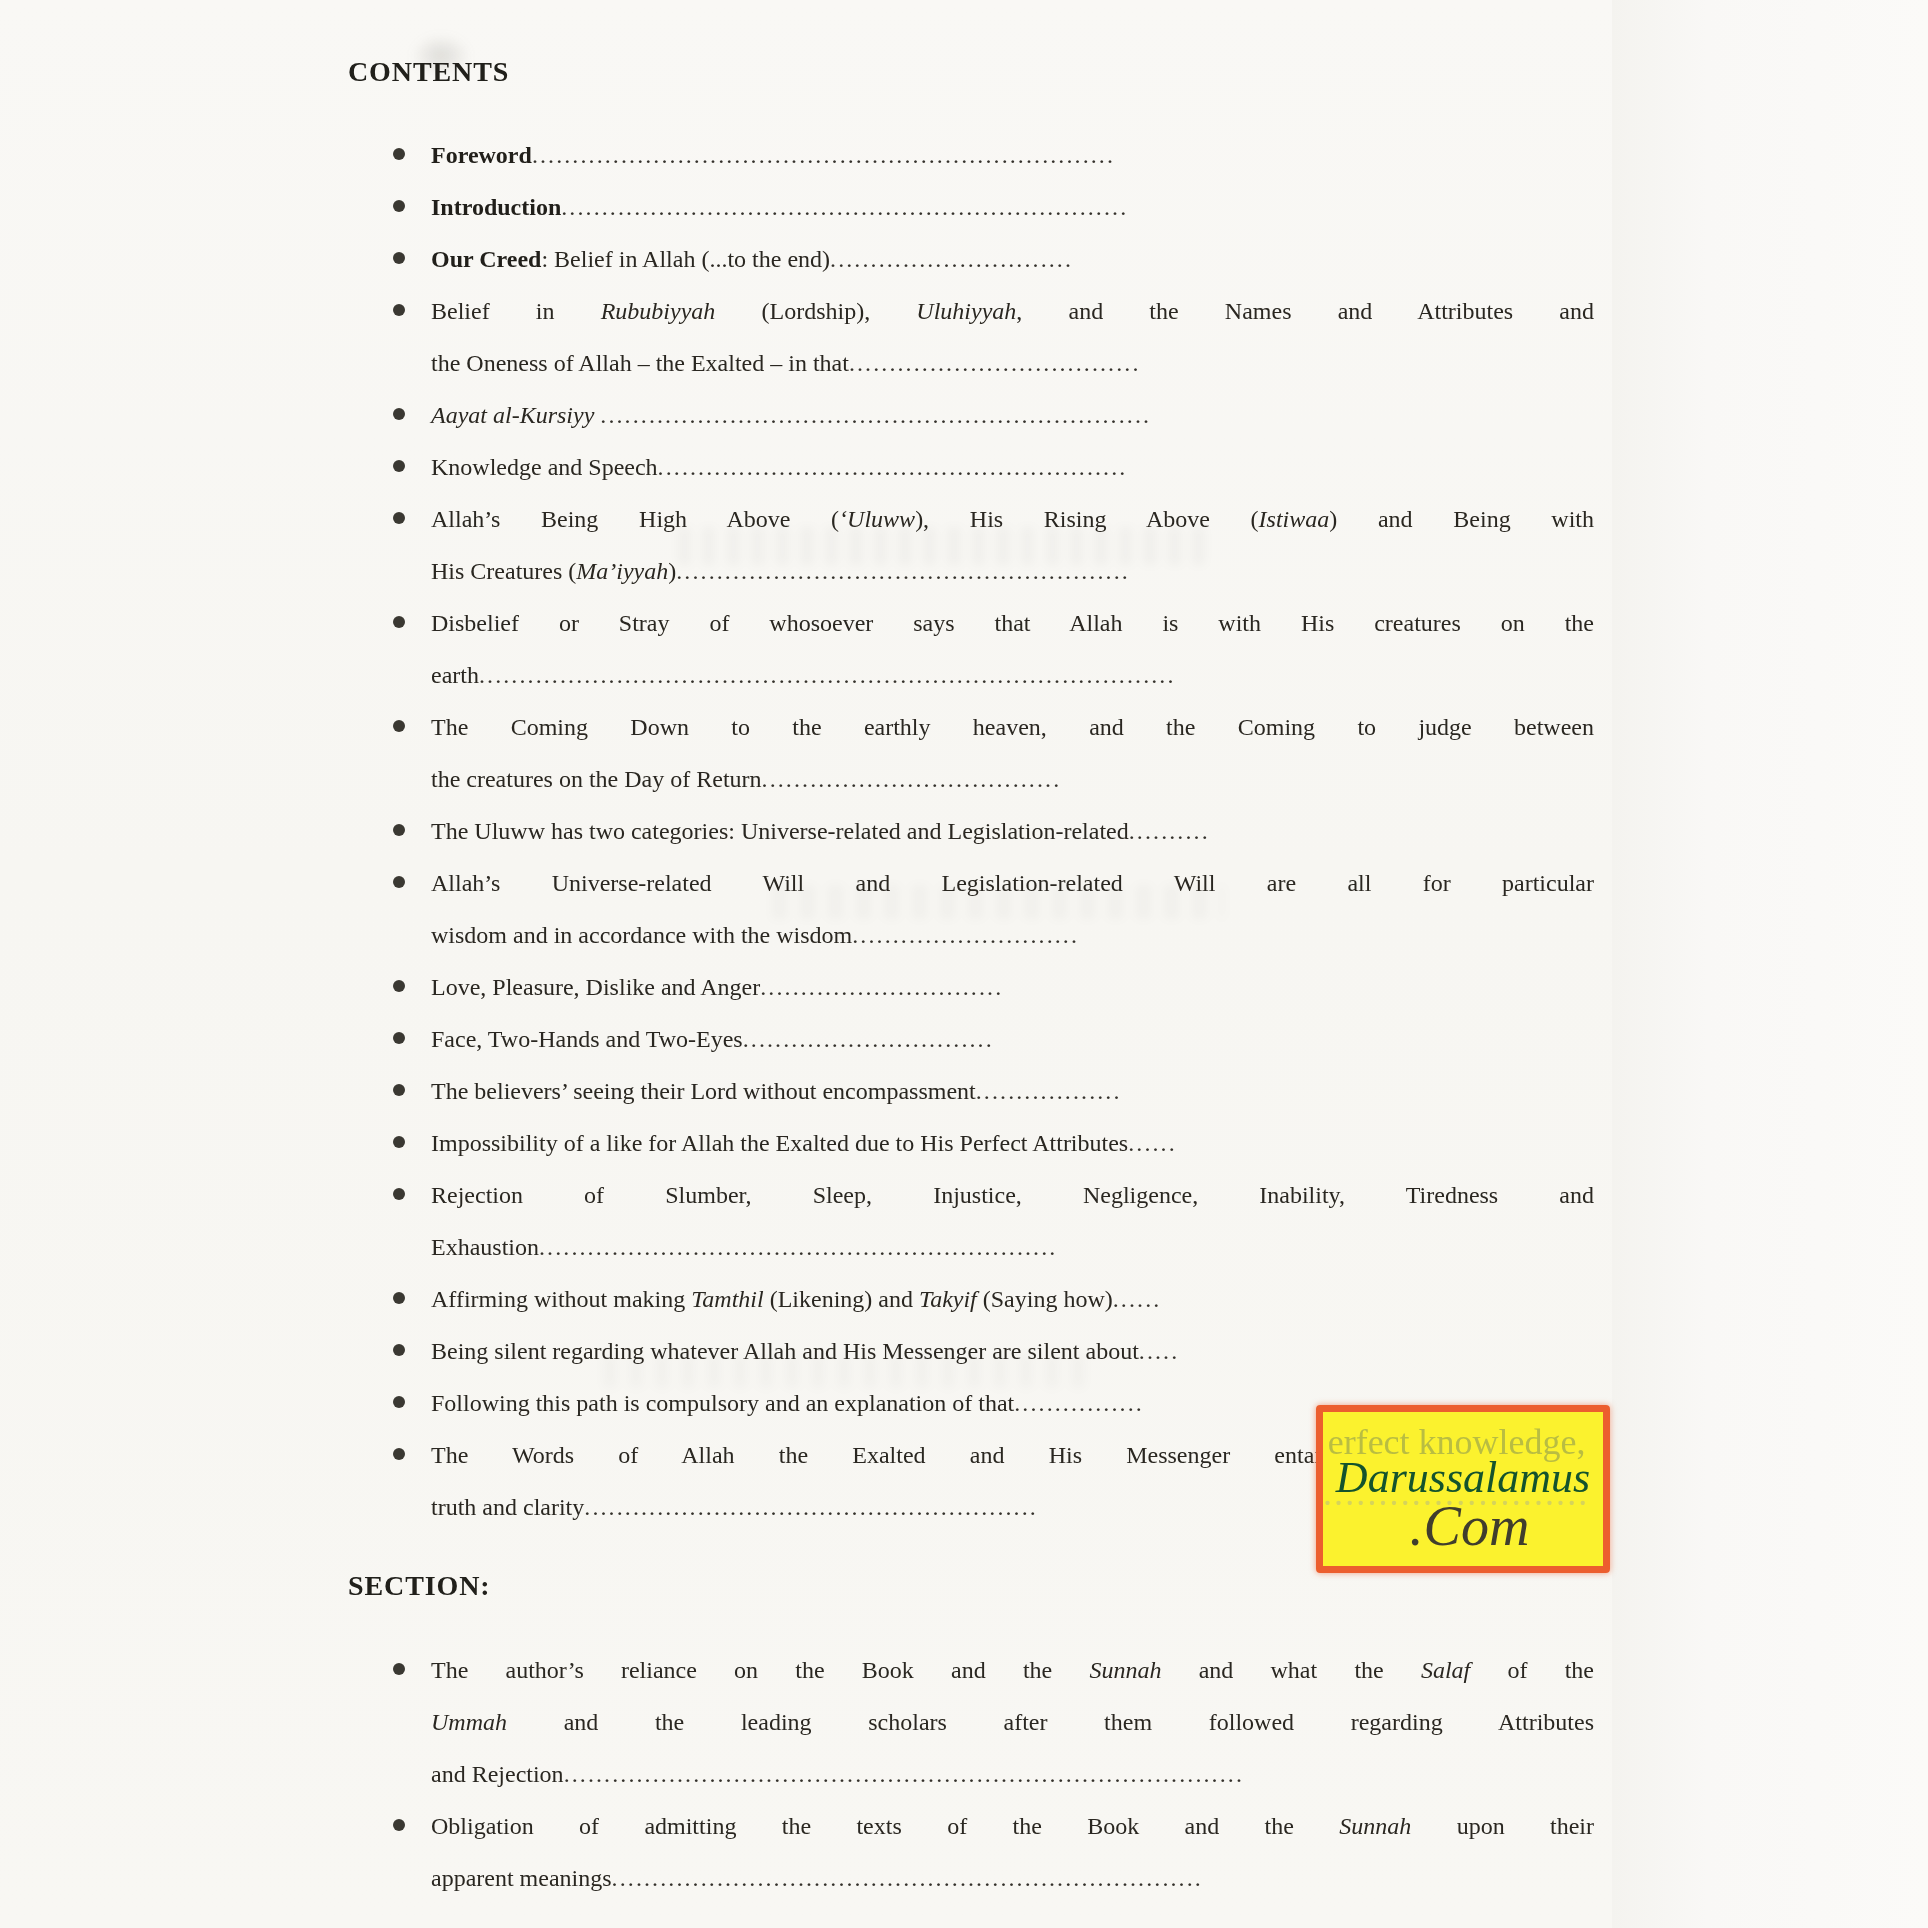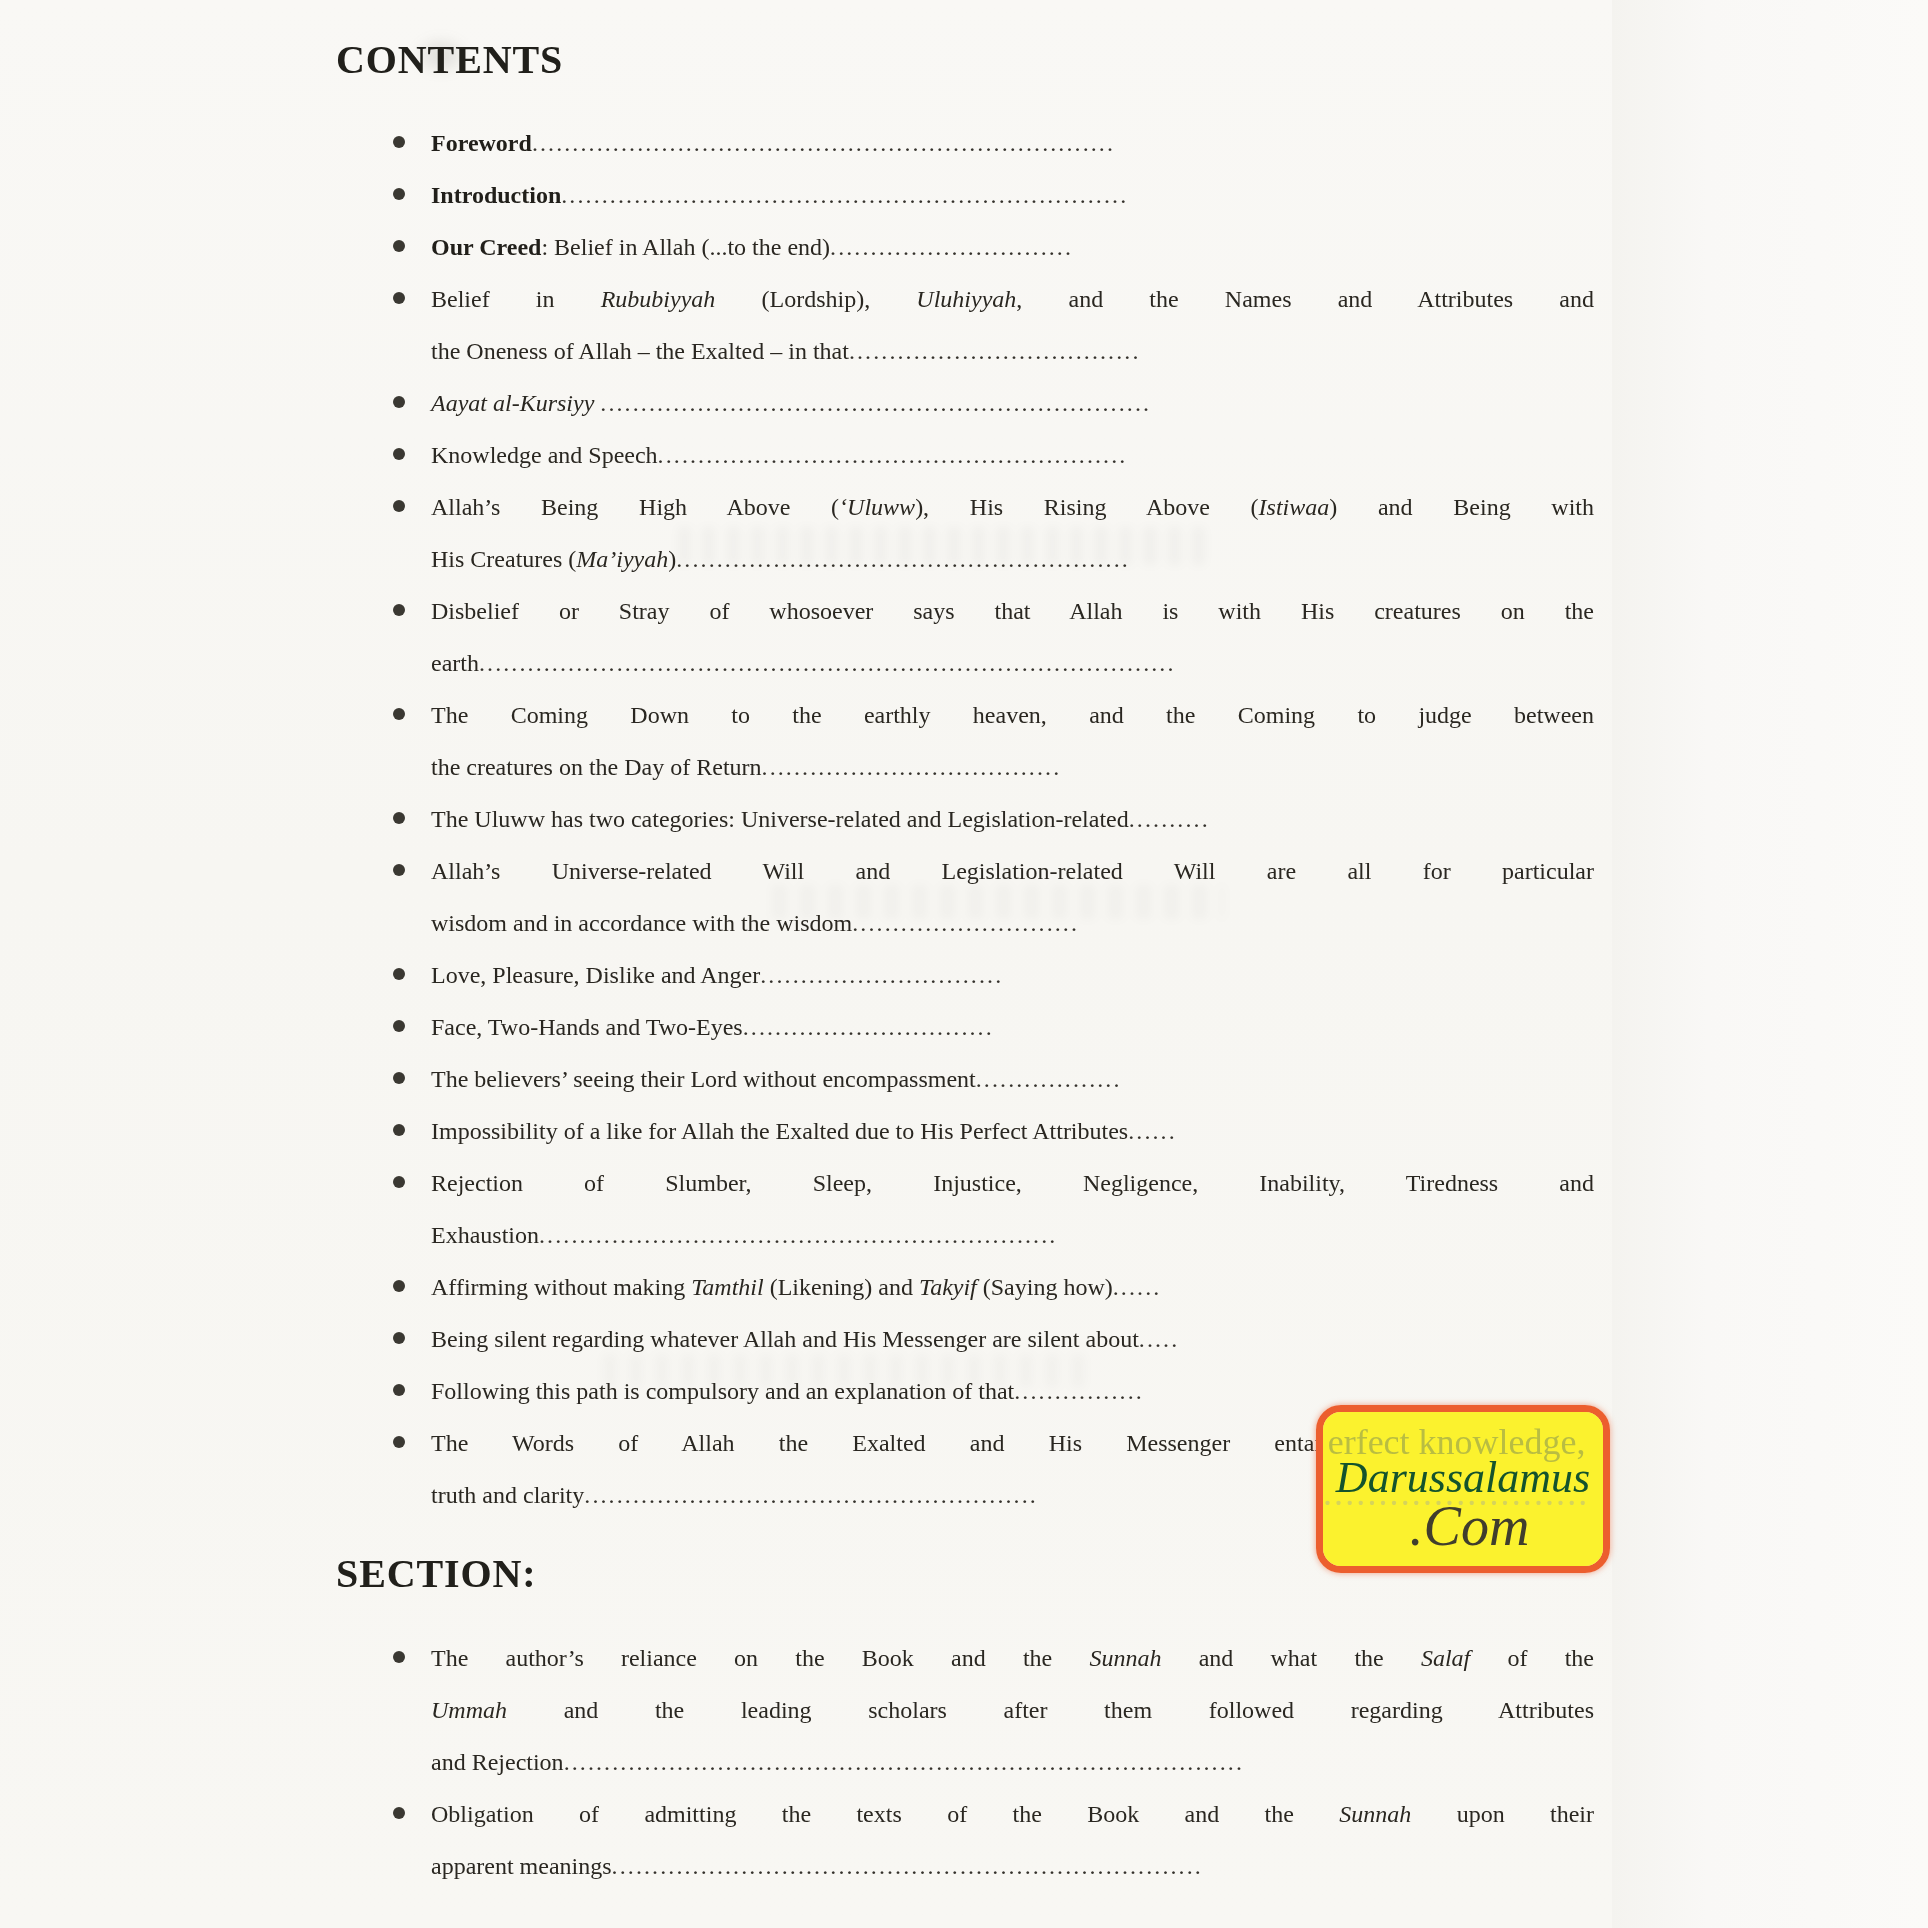--- a/index.html
+++ b/index.html
@@ -22,21 +22,21 @@
     background:radial-gradient(ellipse at center,rgba(110,108,100,.20),rgba(110,108,100,0) 70%);}
   .smudge.s2{left:678px;top:527px;width:527px;height:38px;opacity:.05;
     background:repeating-linear-gradient(90deg,#777 0 13px,transparent 13px 24.5px);}
   .smudge.s3{left:772px;top:885px;width:452px;height:34px;opacity:.045;
     background:repeating-linear-gradient(90deg,#777 0 15px,transparent 15px 28px);}
   .smudge.s4{left:603px;top:1354px;width:490px;height:34px;opacity:.04;
     background:repeating-linear-gradient(90deg,#777 0 14px,transparent 14px 26px);}
 
   .content{position:absolute;left:332px;top:34px;width:1268px;}
   h1.doc-heading,h2.doc-heading{
-    margin:4px;font-size:40px;line-height:43px;font-weight:bold;
+    margin:16px;font-size:28px;line-height:43px;font-weight:bold;
     letter-spacing:0.9px;color:#21201b;
   }
   h2.doc-heading{margin-top:30px;line-height:45px;}
 
   ul.toc{list-style:none;margin:0;padding:0 0 0 99px;width:1163px;}
   ul.toc.first{margin-top:36px;}
   ul.toc.second{margin-top:36px;}
   ul.toc li{position:relative;}
   ul.toc li::before{
     content:"";position:absolute;left:-38px;top:19px;
@@ -44,21 +44,21 @@
   }
   .line{font-size:24px;line-height:52px;color:#2a2721;text-align:left;}
   .line.fill{text-align:justify;text-align-last:justify;}
   .line .b{font-weight:bold;color:#211f1a;}
   .line .i{font-style:italic;}
   .line .dots{letter-spacing:2.1px;color:#34312b;}
 
   
   .badge{
     position:absolute;left:1316px;top:1405px;width:294px;height:168px;
-    border-radius:25px;box-sizing:border-box;
+    border-radius:4px;box-sizing:border-box;
     border:7.5px solid #ec5e2e;
     box-shadow:0 0 6.6px rgba(230,85,40,.55), inset 0 0 0 3.8px rgba(250,168,72,.55);
     overflow:hidden;z-index:5;
   }
   .badge-fill{position:absolute;inset:0;background:#fbf22e;}
   .badge .ghost-text{
     position:absolute;left:4.7px;top:11.3px;width:100%;
     font-size:36px;line-height:38px;color:#b9bd42;white-space:nowrap;
   }
   .badge .ghost-dots{

